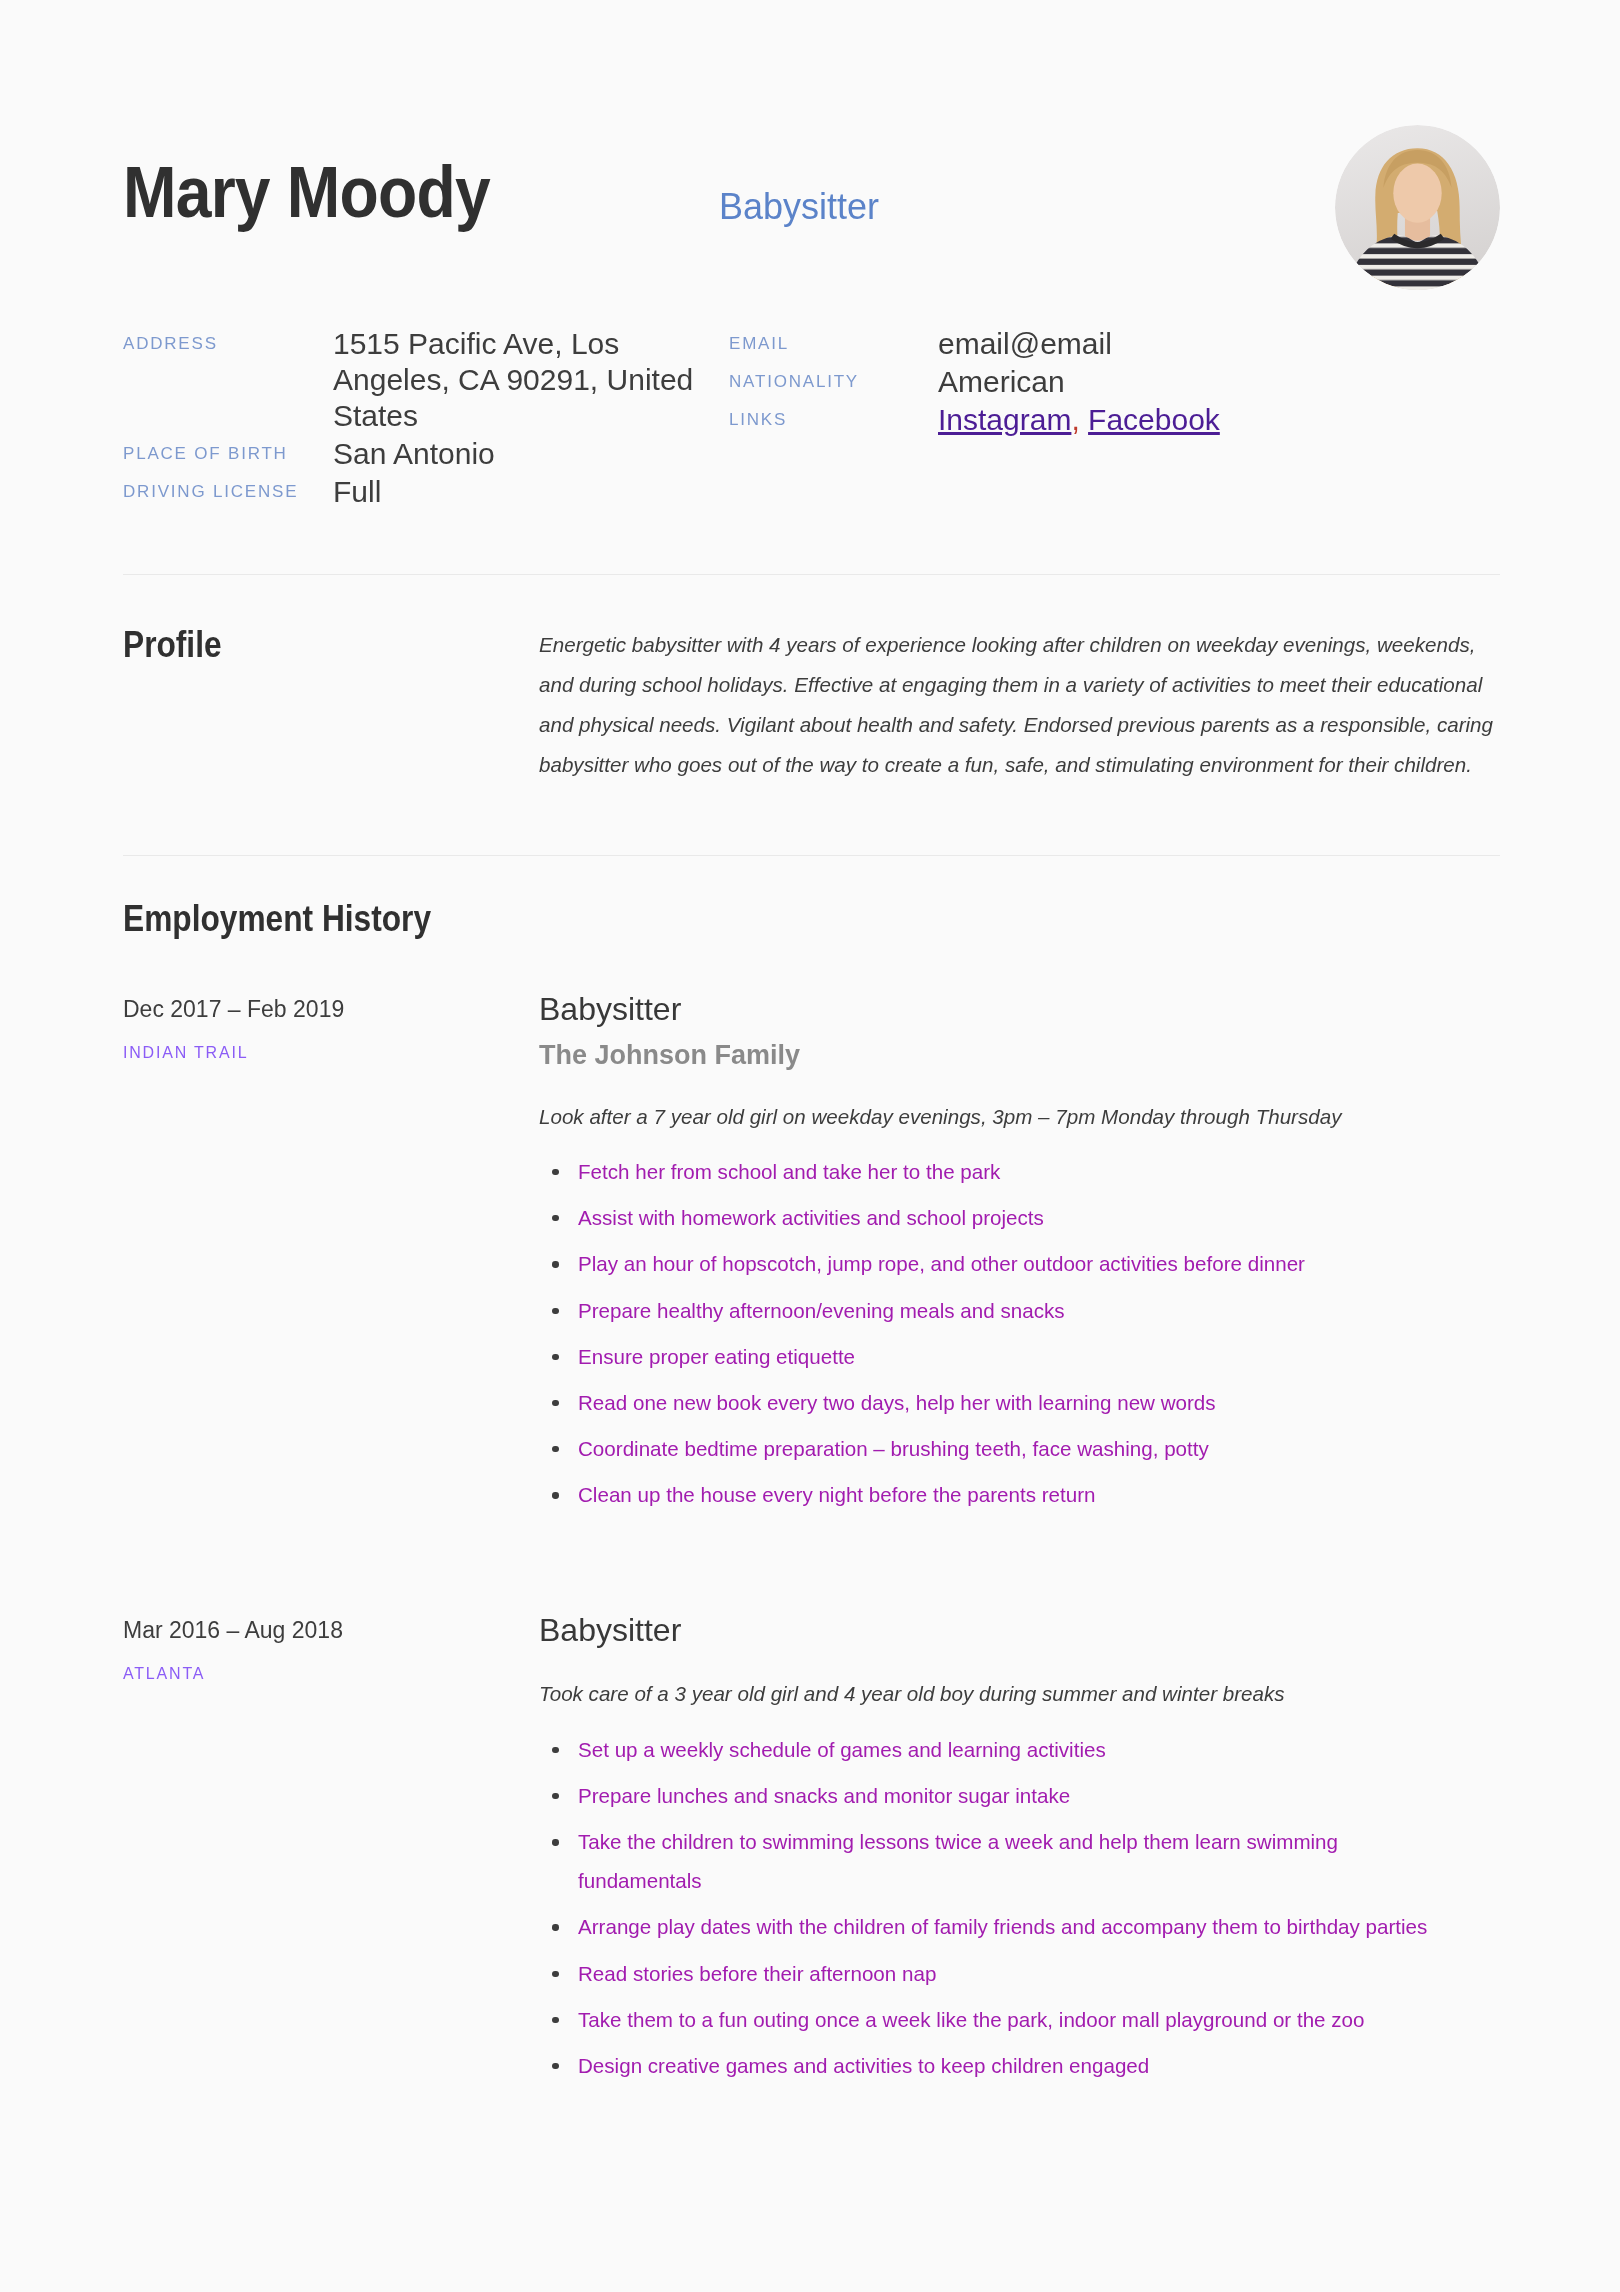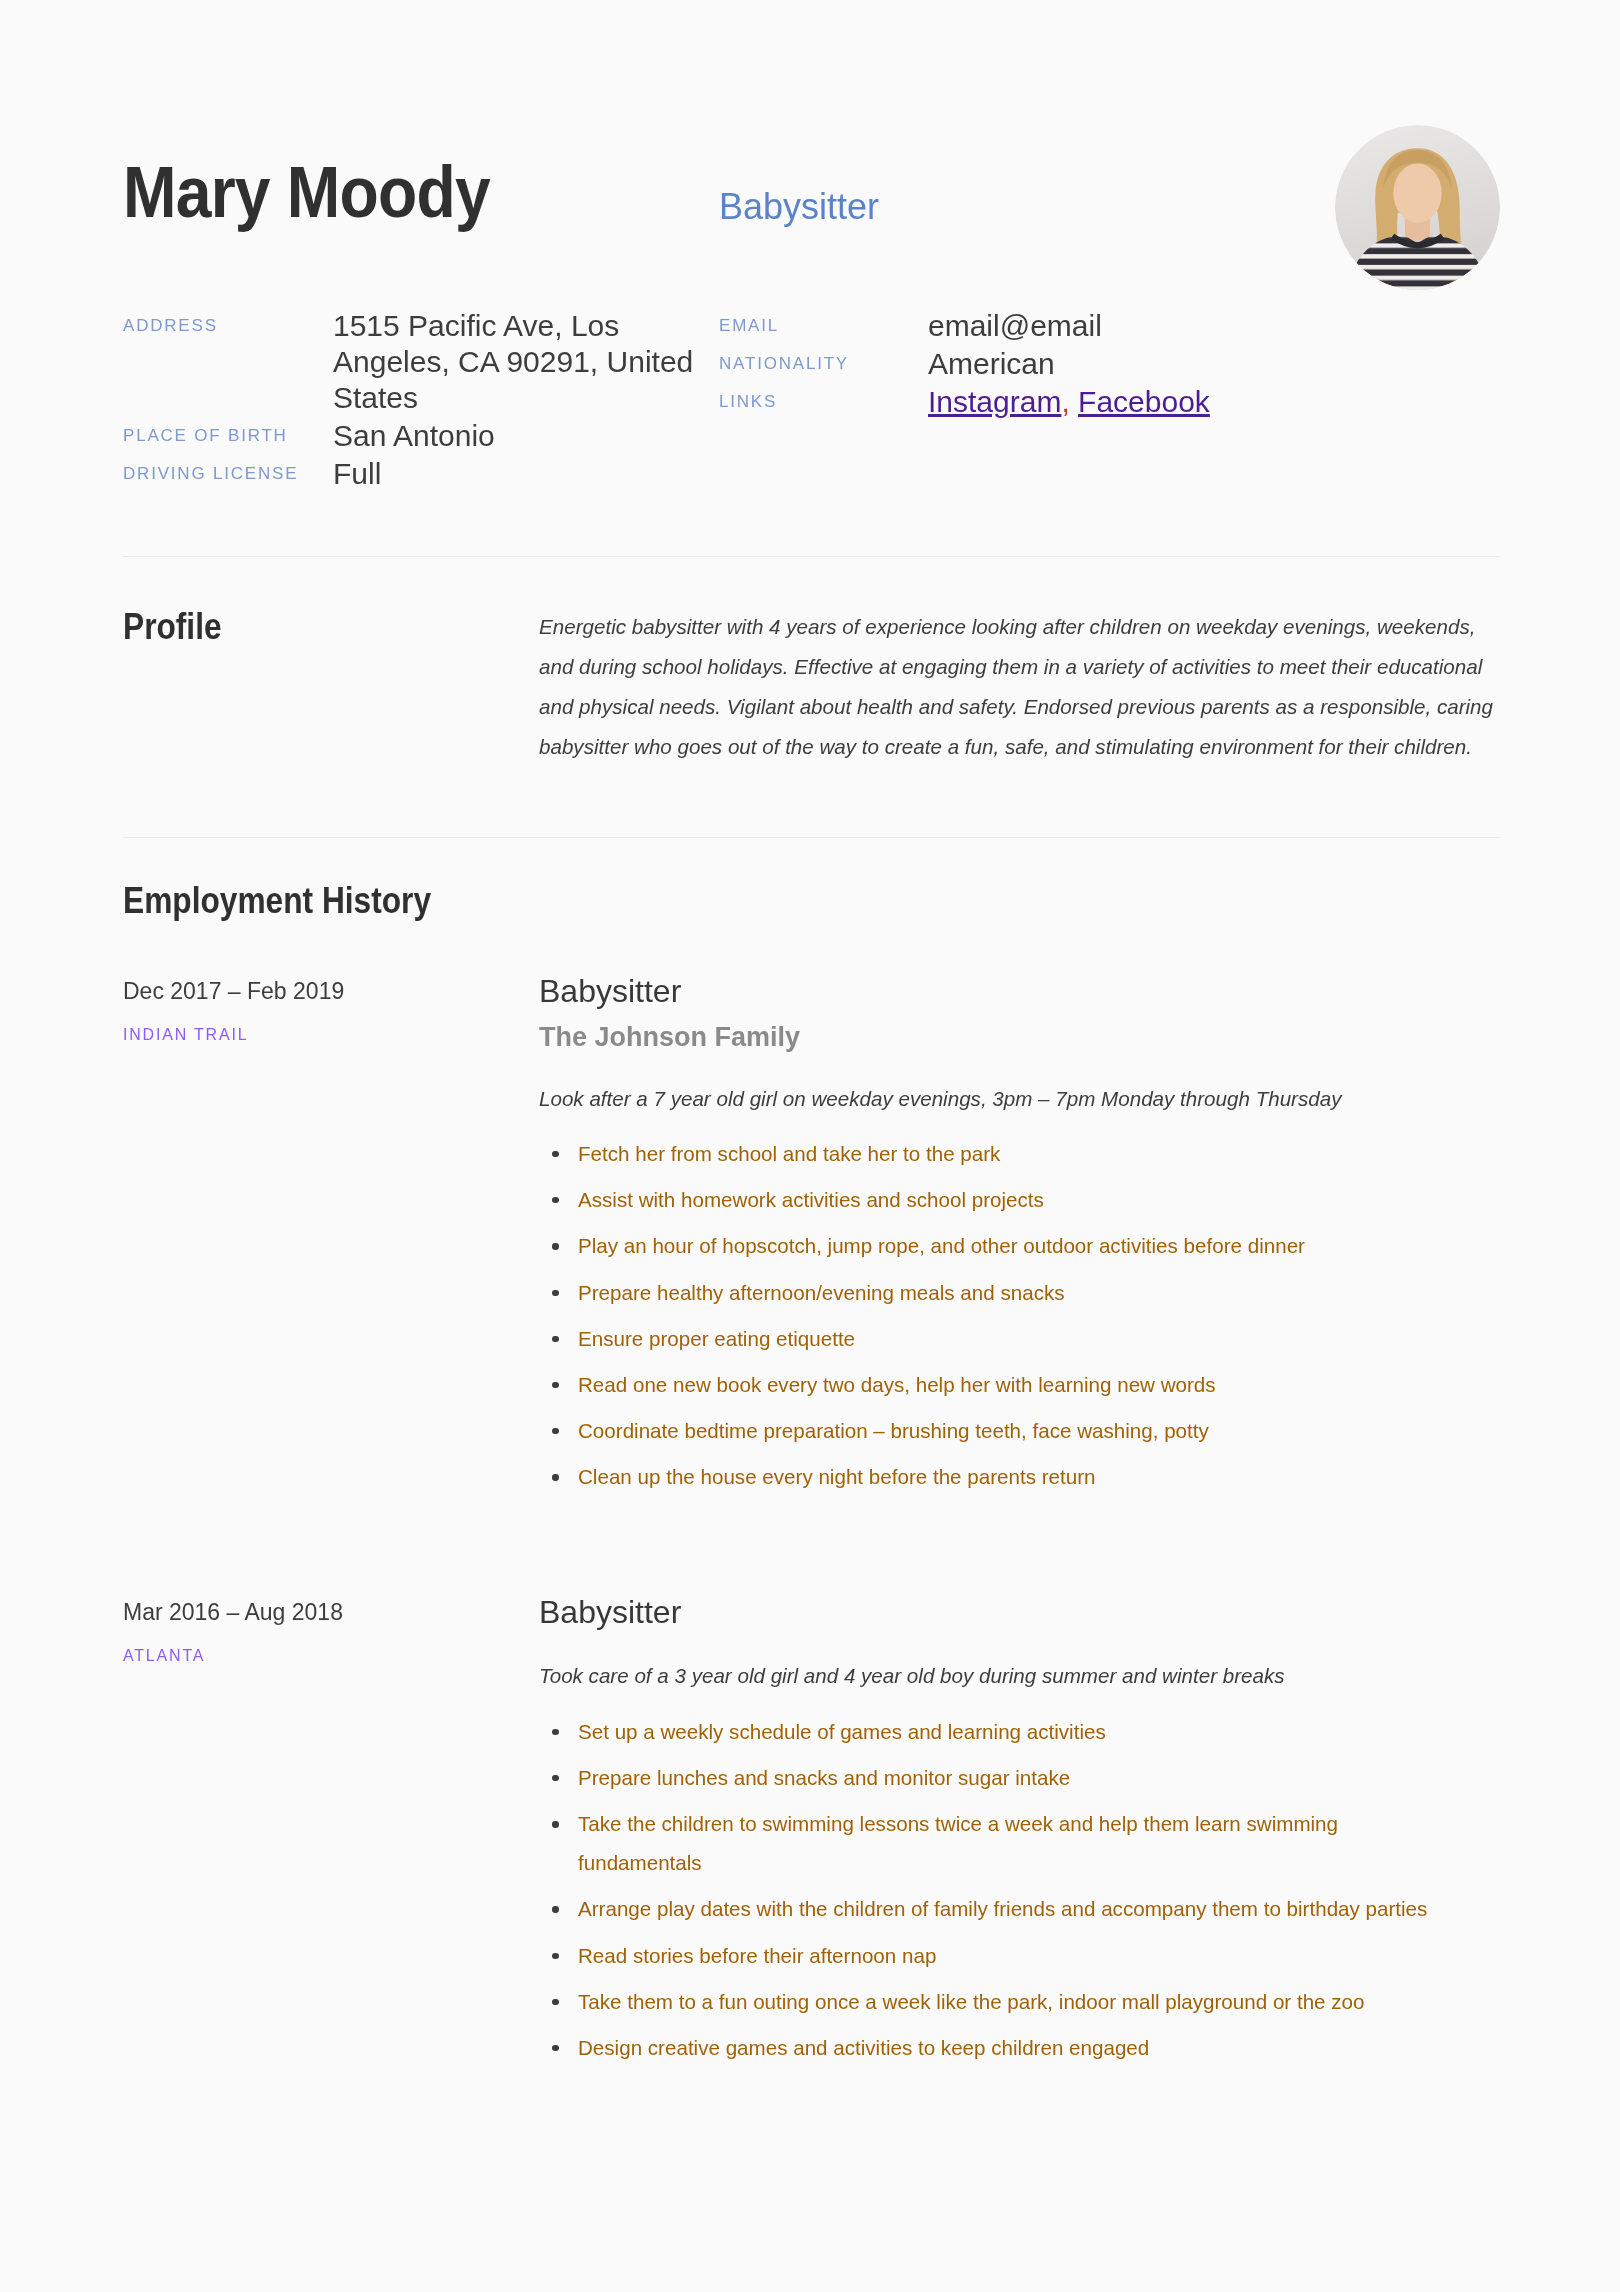--- a/index.html
+++ b/index.html
@@ -21,21 +21,21 @@
     white-space:nowrap;
   }
   .job-title-header { flex:1; padding-top:61px; }
   .job-title-header span { font-size:36px; color:#5b83c9; }
   .avatar {
     width:165px; height:165px; border-radius:50%; overflow:hidden; flex:none;
   }
   .avatar svg { display:block; }
 
   
-  .contact { display:grid; grid-template-columns:596px 1fr; margin-top:18px; }
+  .contact { display:grid; grid-template-columns:596px 1fr; margin-top:36px;gap:10px; }
   .contact-col { display:flex; flex-direction:column; }
   .contact-row { display:flex; margin-bottom:1.8px; }
   .contact-label {
     flex:none; font-size:17px; letter-spacing:1.8px; color:#7d99ce;
     line-height:36px; text-transform:uppercase;
   }
   .col-left .contact-label { width:210px; }
   .col-right .contact-label { width:209px; }
   .contact-value { font-size:30px; line-height:36px; color:#3d3d3d; max-width:386px; }
   .contact-value a { color:#4c1d95; text-decoration:underline; }
@@ -64,21 +64,21 @@
   .job-location {
     margin-top:18px; font-size:16px; letter-spacing:1.8px; color:#8b5cf6;
     line-height:23px; text-transform:uppercase;
   }
   .job-role { font-size:32px; color:#383838; line-height:39px; }
   .job-employer { font-size:27px; color:#8a8a8a; line-height:36px; margin-top:7.2px;font-weight:bold; }
   .job-summary { margin-top:30px; font-size:20.6px; font-style:italic; line-height:27px; color:#3d3d3d; }
   .job-bullets { margin-top:22.4px; list-style:none; }
   .job-bullets li {
     position:relative; padding-left:39px; font-size:20.6px; line-height:39px;
-    color:#a16207; margin-bottom:7.2px; max-width:927px;
+    color:#a21caf; margin-bottom:7.2px; max-width:927px;
   }
   .job-bullets li::before {
     content:""; position:absolute; left:13.4px; top:17px;
     width:6.3px; height:6.3px; border-radius:50%; background:#3d3d3d;
   }
 </style>
 </head>
 <body>
 
 <div class="page">

